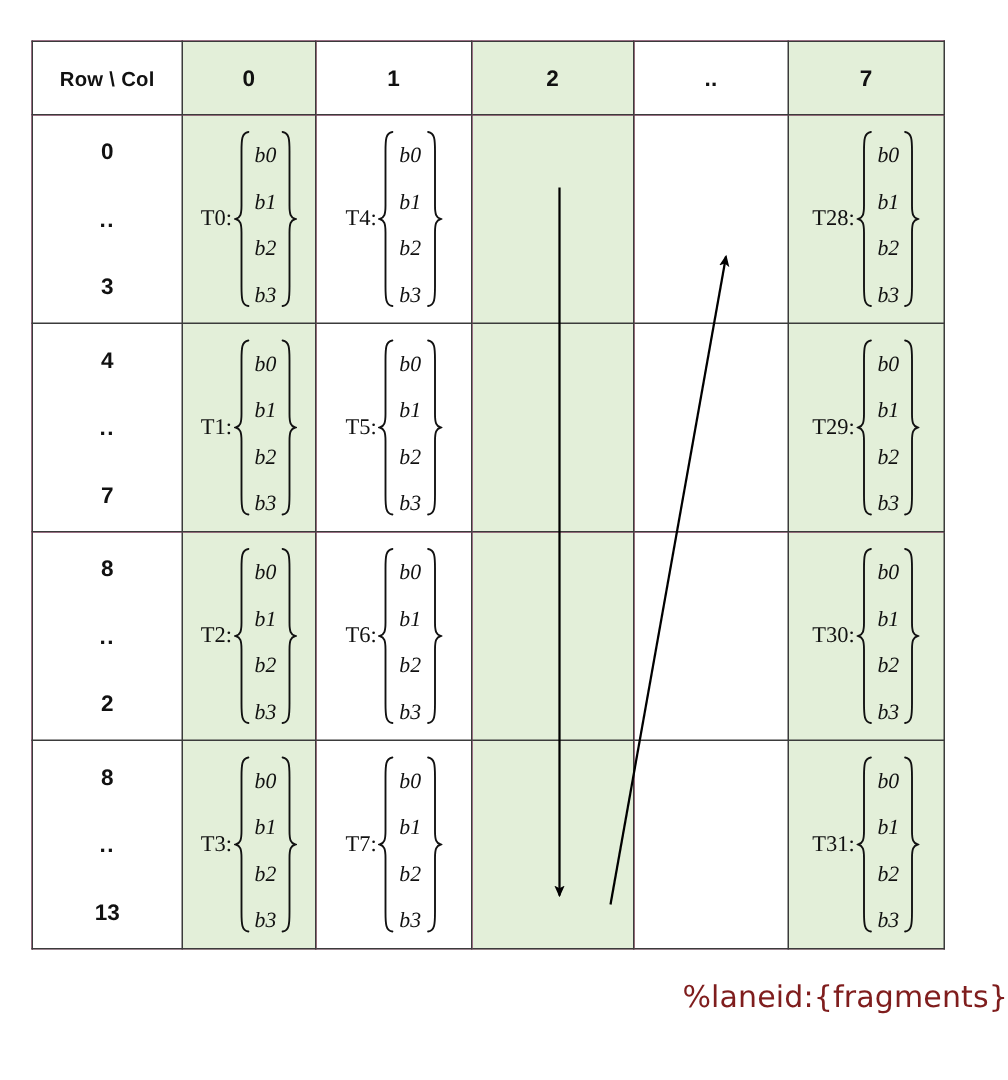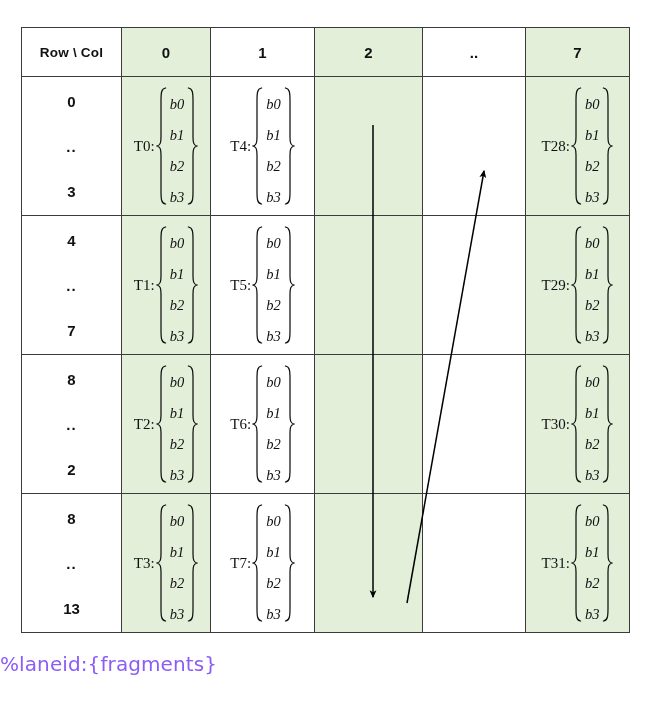--- a/index.html
+++ b/index.html
@@ -125,23 +125,23 @@
     height: 720px;
     pointer-events: none;
   }
 
   
   .caption {
     position: absolute;
     left: 0;
     top: 652px;
     width: 672px;
-    text-align: left;
+    text-align: right;
     font-size: 20px;
-    color: #8b5cf6;
+    color: #7f1d1d;
     font-family: "DejaVu Sans", sans-serif;
     letter-spacing: 0.1px;
   }
 </style>
 </head>
 <body>
 
 <div id="stage">
 
   <table class="grid" id="grid">

